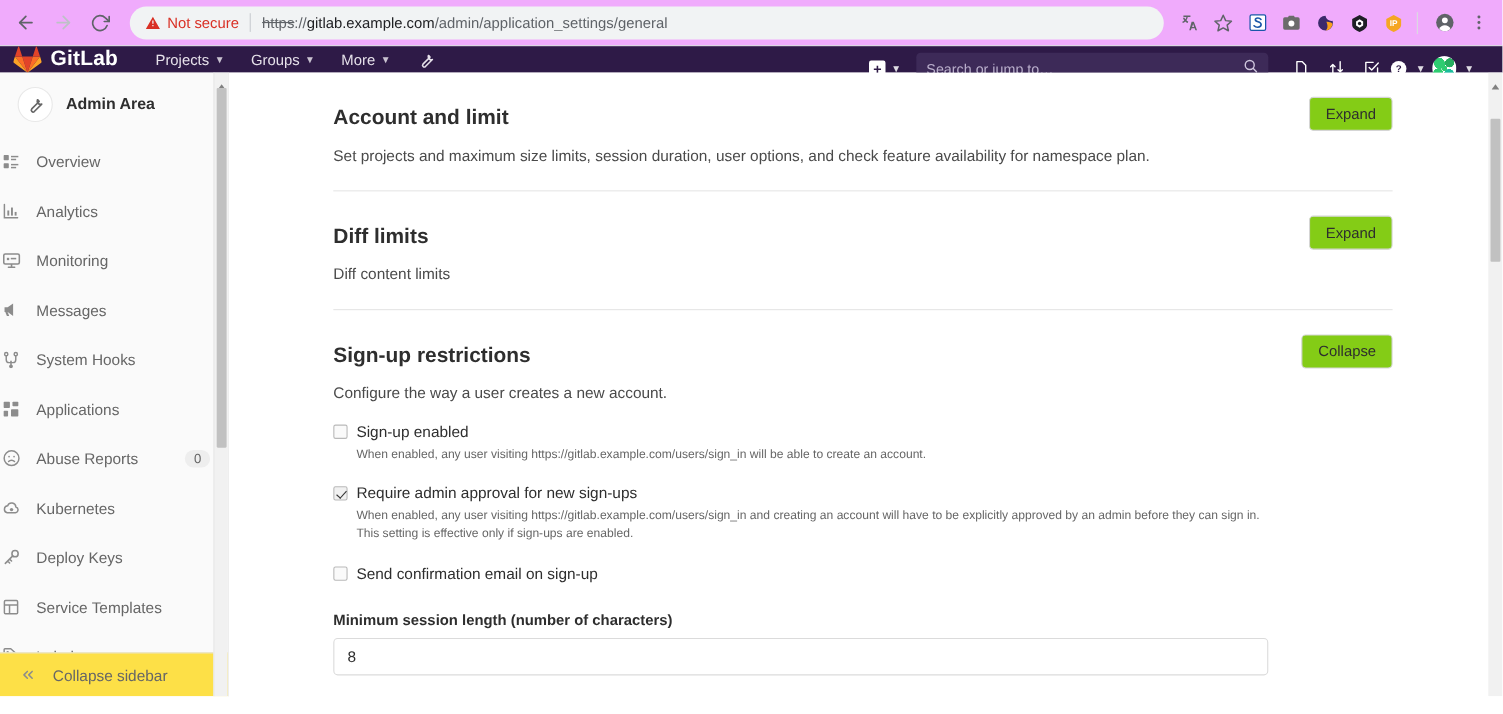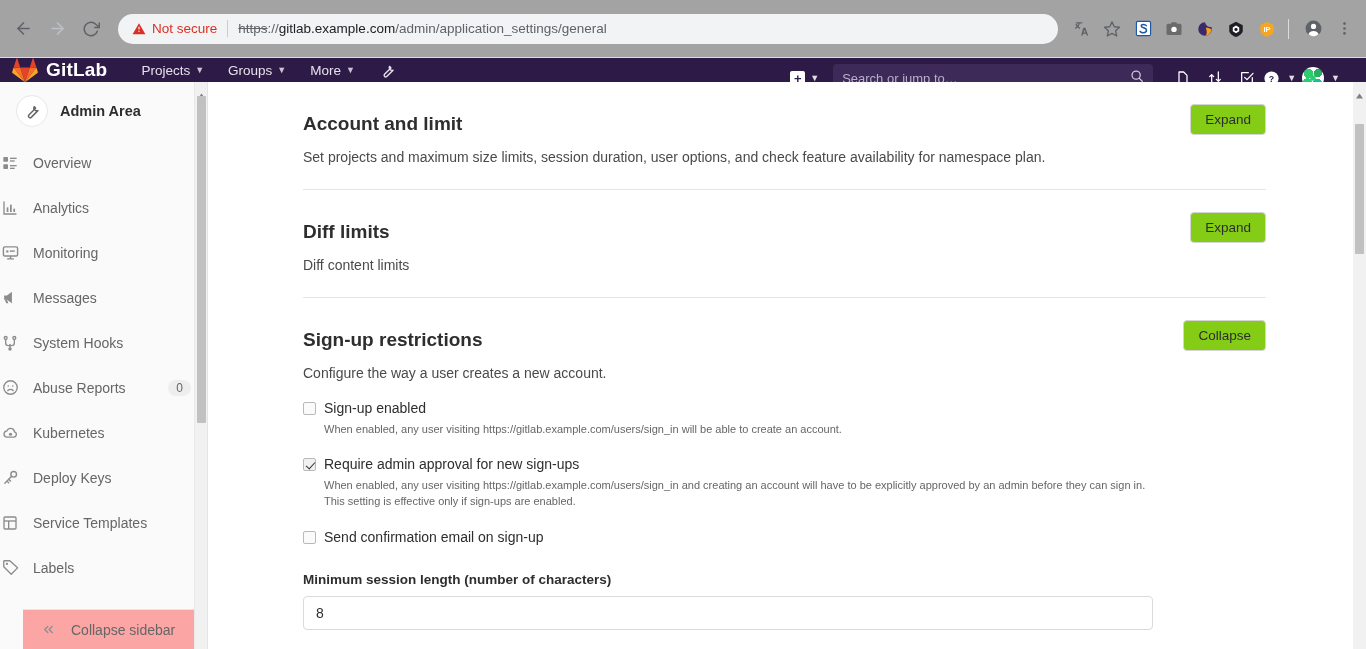--- a/index.html
+++ b/index.html
@@ -4,22 +4,22 @@
 <style>
   * { box-sizing: border-box; margin: 0; padding: 0; }
   html, body {
     width: 1366px; height: 649px;
     font-family: "Liberation Sans", sans-serif;
     background: #fff; overflow: hidden;
   }
 
   
   .browser-bar {
-    height: 58px; width: 1366px;
-    background: #a3a3a3;
+    height: 42px; width: 1366px;
+    background: #f0abfc;
     display: flex; align-items: center;
     padding: 0 8px;
     border-bottom: 1px solid #dadce0;
     position: relative;
   }
   .nav-btn {
     width: 30px; height: 30px; border-radius: 50%;
     display: flex; align-items: center; justify-content: center;
     flex: 0 0 auto; margin-right: 4px;
   }
@@ -133,21 +133,21 @@
   }
   .sb-label { flex: 1 1 auto; }
   .sb-badge {
     background: #eee; color: #666; font-size: 12px;
     border-radius: 9px; padding: 1px 8px; margin-right: 16px;
   }
   .sb-footer {
     position:absolute; left:0; bottom:0; width:207px;
     border-top: 1px solid #e5e5e5; height: 40px;
     display:flex; align-items:center; padding-left:15px;
-    color:#666; font-size:14px; background:#fca5a5;margin-left:23px;
+    color:#666; font-size:14px; background:#fde047;
   }
   .sb-scroll {
     position: absolute; right: 0; top: 0; width: 13px; height: 100%;
     background: #f1f1f1; border-left: 1px solid #e8e8e8;
   }
   .sb-scroll .thumb {
     position:absolute; left:2px; width:9px; top:14px; height:327px;
     background:#c1c1c1; border-radius:1px;
   }
   .sb-scroll .up { position:absolute; left:3px; top:3px; }
@@ -452,20 +452,31 @@
             <circle cx="5.5" cy="4.5" r="2.2"></circle>
             <circle cx="18.5" cy="4.5" r="2.2"></circle>
             <path d="M5.5 7v5a4 4 0 0 0 4 4h5a4 4 0 0 0 4-4V7"></path>
             <path d="M12 14v6"></path>
             <circle cx="12" cy="21" r="1.6" fill="#8c8c8c"></circle>
           </svg>
       </span>
       <span class="sb-label">System Hooks</span>
     </div>
 
+    <div class="sb-item">
+      <span class="sb-ico">
+        <svg width="16" height="16" viewBox="0 0 24 24" fill="#8c8c8c">
+            <rect x="2" y="2" width="8.5" height="8.5" rx="1"></rect>
+            <rect x="14" y="2" width="8" height="6" rx="1"></rect>
+            <rect x="2" y="14" width="6" height="8" rx="1"></rect>
+            <rect x="12" y="12" width="10" height="10" rx="1"></rect>
+          </svg>
+      </span>
+      <span class="sb-label">Applications</span>
+    </div>
 
     <div class="sb-item">
       <span class="sb-ico">
         <svg width="17" height="17" viewBox="0 0 24 24" fill="none" stroke="#8c8c8c" stroke-width="1.9">
             <circle cx="12" cy="12" r="9.5"></circle>
             <circle cx="8.8" cy="10" r="1.1" fill="#8c8c8c" stroke="none"></circle>
             <circle cx="15.2" cy="10" r="1.1" fill="#8c8c8c" stroke="none"></circle>
             <path d="M8.2 16.3a5 5 0 0 1 7.6 0" stroke-linecap="round"></path>
           </svg>
       </span>

